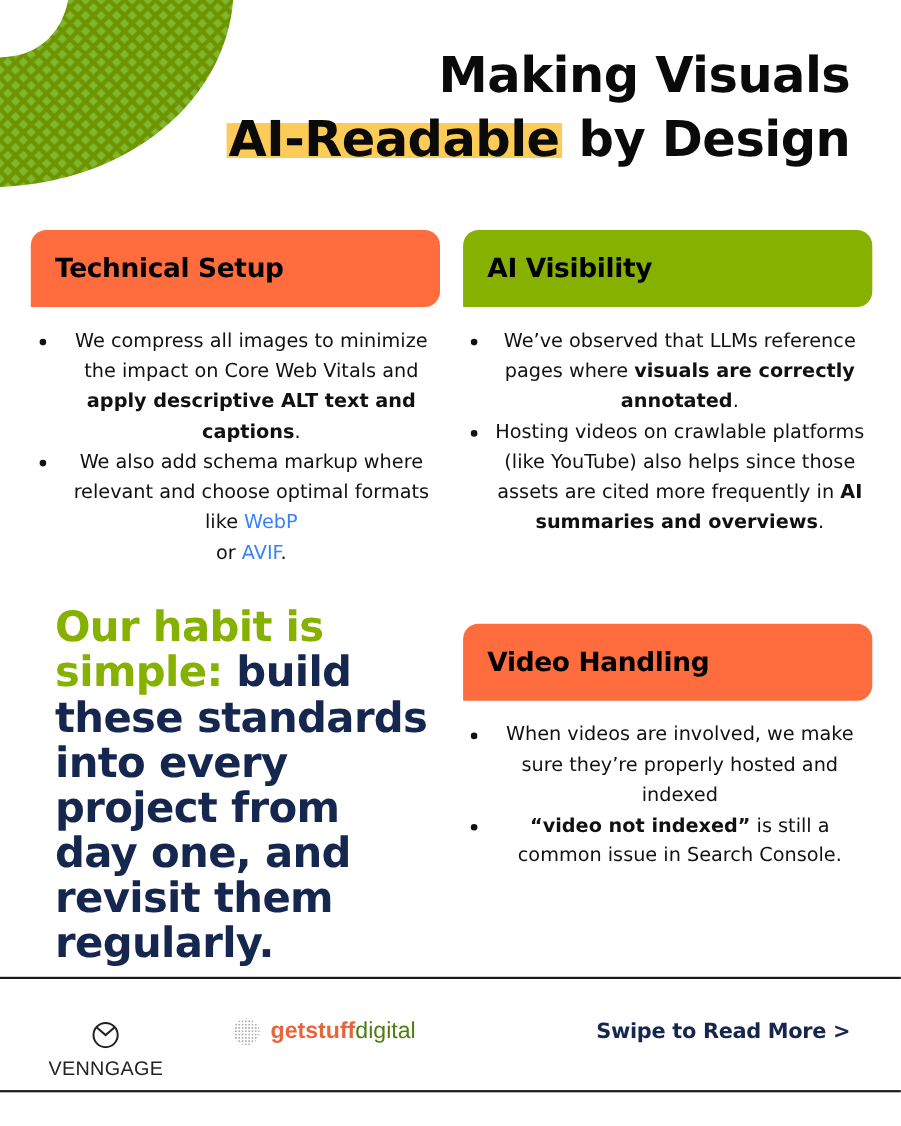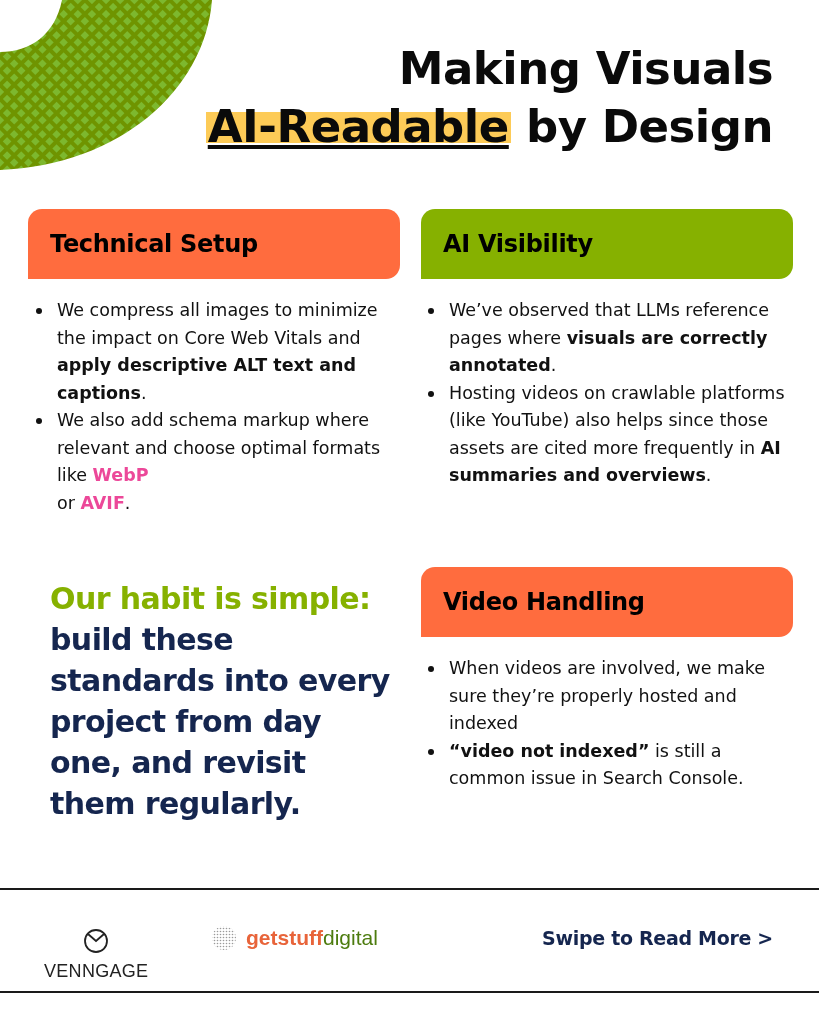--- a/index.html
+++ b/index.html
@@ -13,46 +13,45 @@
     position: absolute; left: 0; top: 0; width: 220px; height: 180px;
   }
   .title {
     position: absolute; right: 46px; top: 40px; text-align: right;
     font-family: "DejaVu Sans", sans-serif; font-weight: bold;
     font-size: 45px; line-height: 58px; color: #0a0a0a; letter-spacing: -0.5px;
   }
   .title .hl {
     background: linear-gradient(180deg, transparent 22%, #fdcb57 22%, #fdcb57 82%, transparent 82%);
     padding: 0 2px;
-    text-decoration: underline;
   }
   .card-header {
     position: absolute; height: 70px; border-radius: 0 14px 14px 0;
     color: #000000; font-family: "DejaVu Sans", sans-serif; font-weight: bold;
     font-size: 24px; line-height: 70px; padding-left: 22px; box-sizing: border-box;
     letter-spacing: -0.3px;
   }
   .card-header.orange { background: #ff6c3e; border-radius: 14px 14px 14px 0; }
   .card-header.green { background: #86b100; border-radius: 14px 14px 14px 0; }
   .list {
     position: absolute; margin: 0; padding: 0; list-style: none;
     font-family: "DejaVu Sans", sans-serif; font-size: 17.5px; line-height: 27.5px;
     color: #111;
   }
-  .list li { position: relative; padding-left: 27px; }
+  .list li { position: relative; padding-left: 27px; text-align: center; }
   .list li::before {
     content: ""; position: absolute; left: 6px; top: 11px;
     width: 6px; height: 6px; border-radius: 50%; background: #111;
   }
   .list b { font-weight: bold; }
-  .list .accent { color: #ec4899; font-weight: bold; }
+  .list .accent { color: #3b82f6; font-weight: normal; }
   .habit {
-    position: absolute; left: 50px; top: 578px; width: 340px;
+    position: absolute; left: 50px; top: 550px; width: 340px;
     font-family: "DejaVu Sans", sans-serif; font-weight: bold;
-    font-size: 30px; line-height: 41px; color: #15264f; letter-spacing: -0.6px;
+    font-size: 38px; line-height: 41px; color: #15264f; letter-spacing: -0.6px;
   }
   .habit .lead { color: #86b100; }
   .rule { position: absolute; left: 0; width: 819px; height: 2px; background: #1a1a1a; }
   .footer-logo {
     position: absolute; display: flex; align-items: center; gap: 8px;
   }
   .venn-text { font-family: "Liberation Sans", sans-serif; font-size: 18px; color: #222; letter-spacing: 0.3px; }
   .gs-text { font-family: "Liberation Sans", sans-serif; font-size: 21px; }
   .gs-text .a { color: #e8643a; font-weight: bold; }
   .gs-text .b { color: #4d7c0f; }

